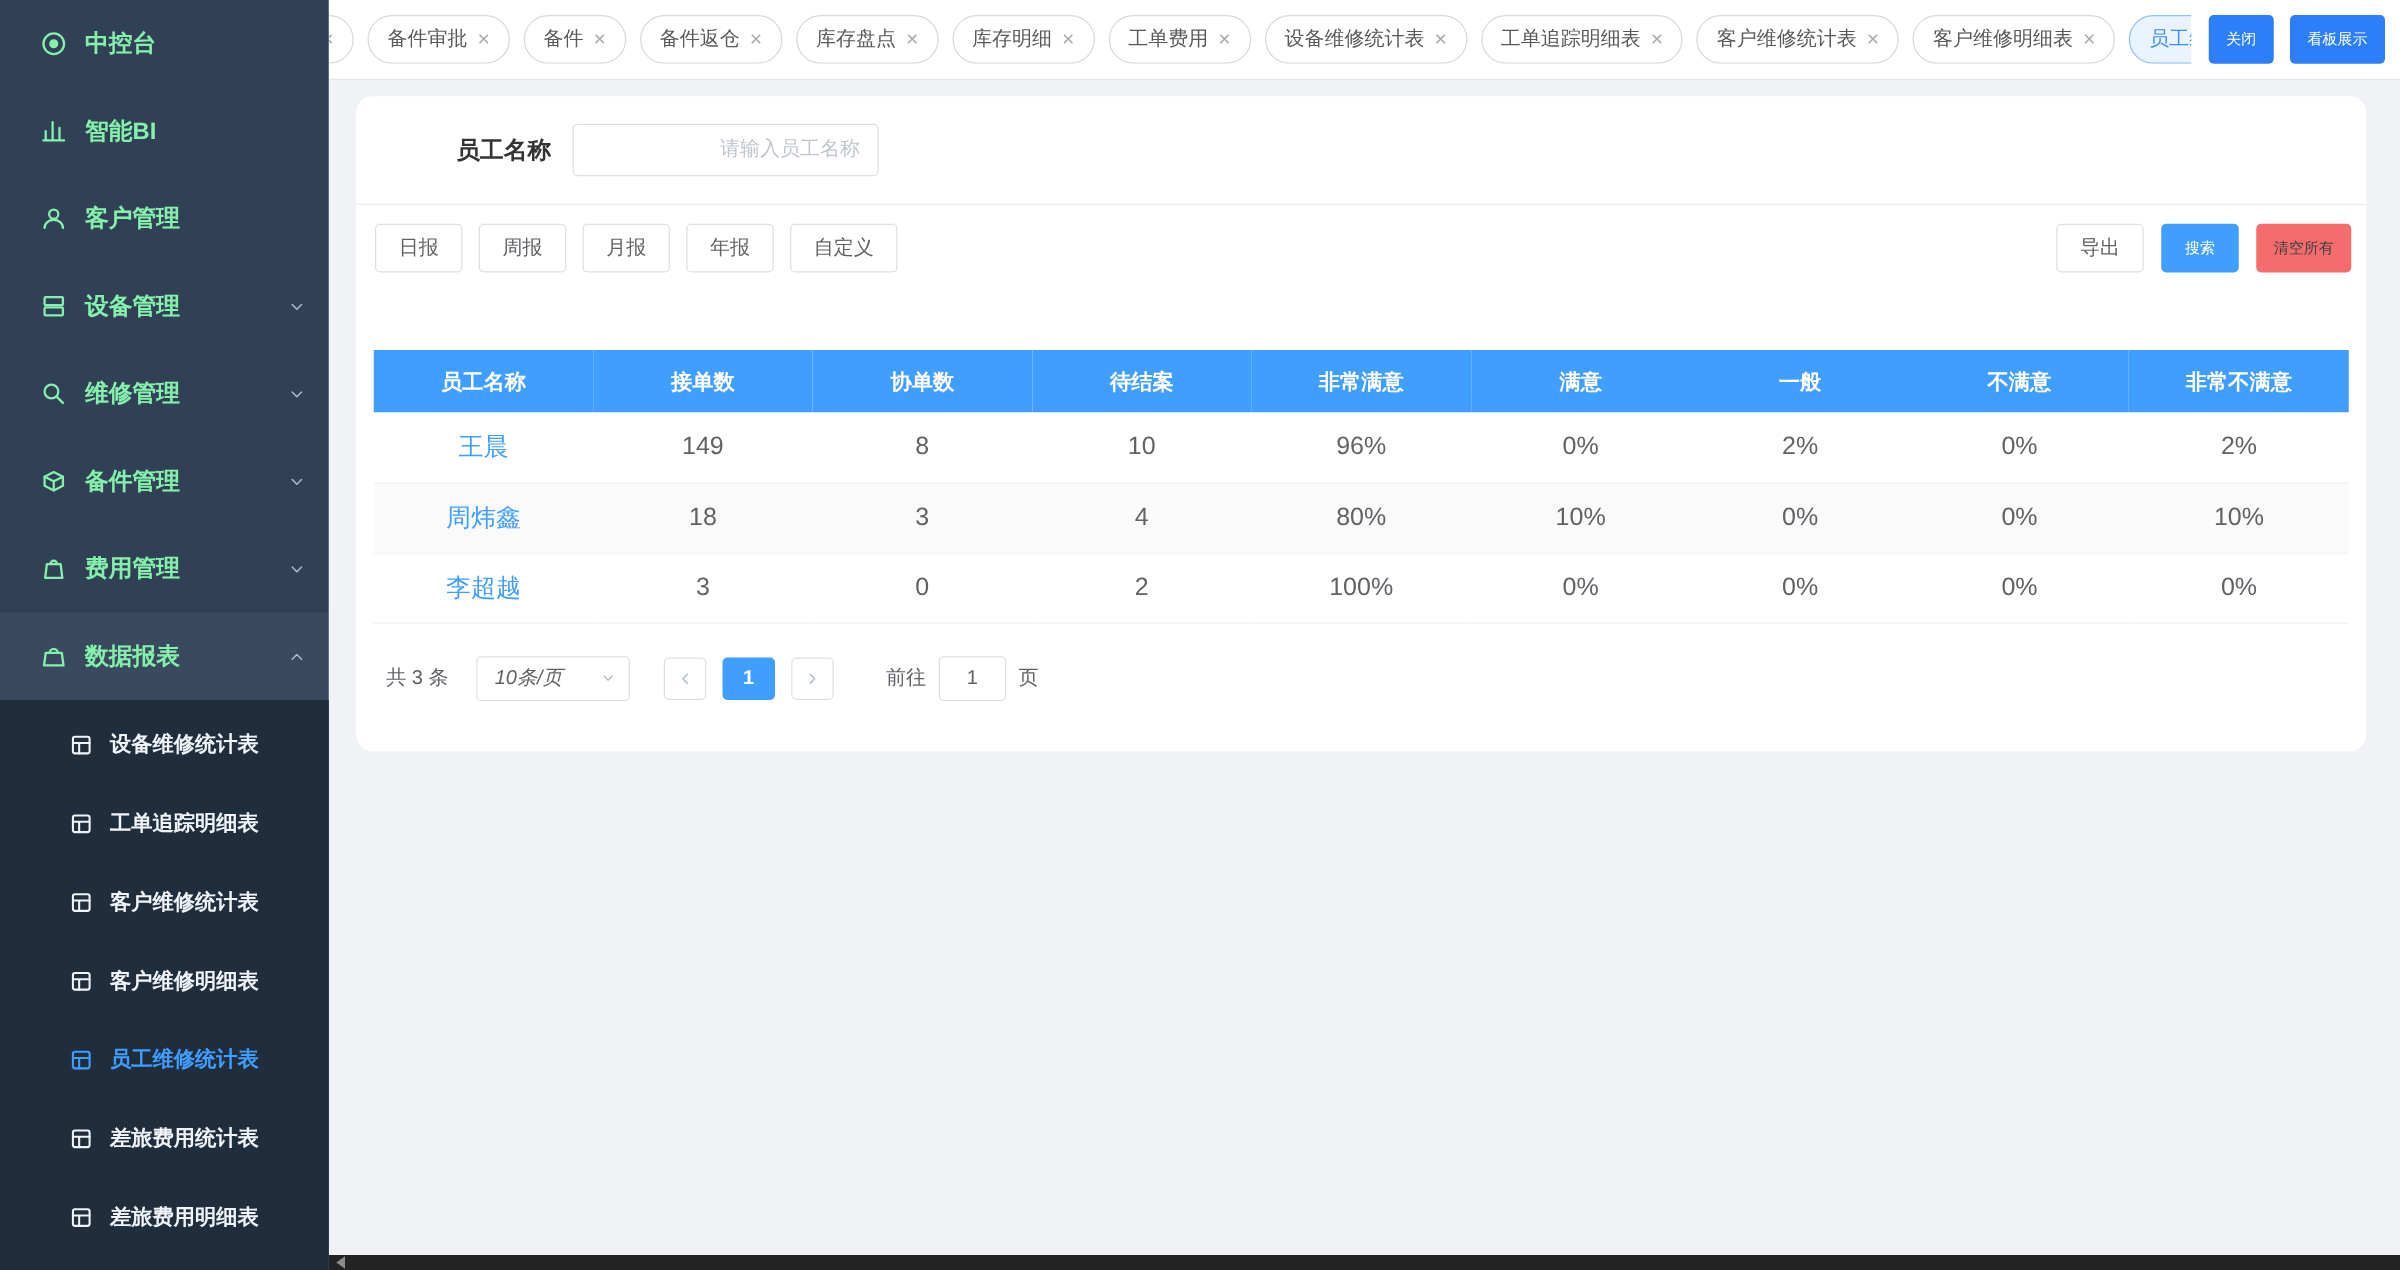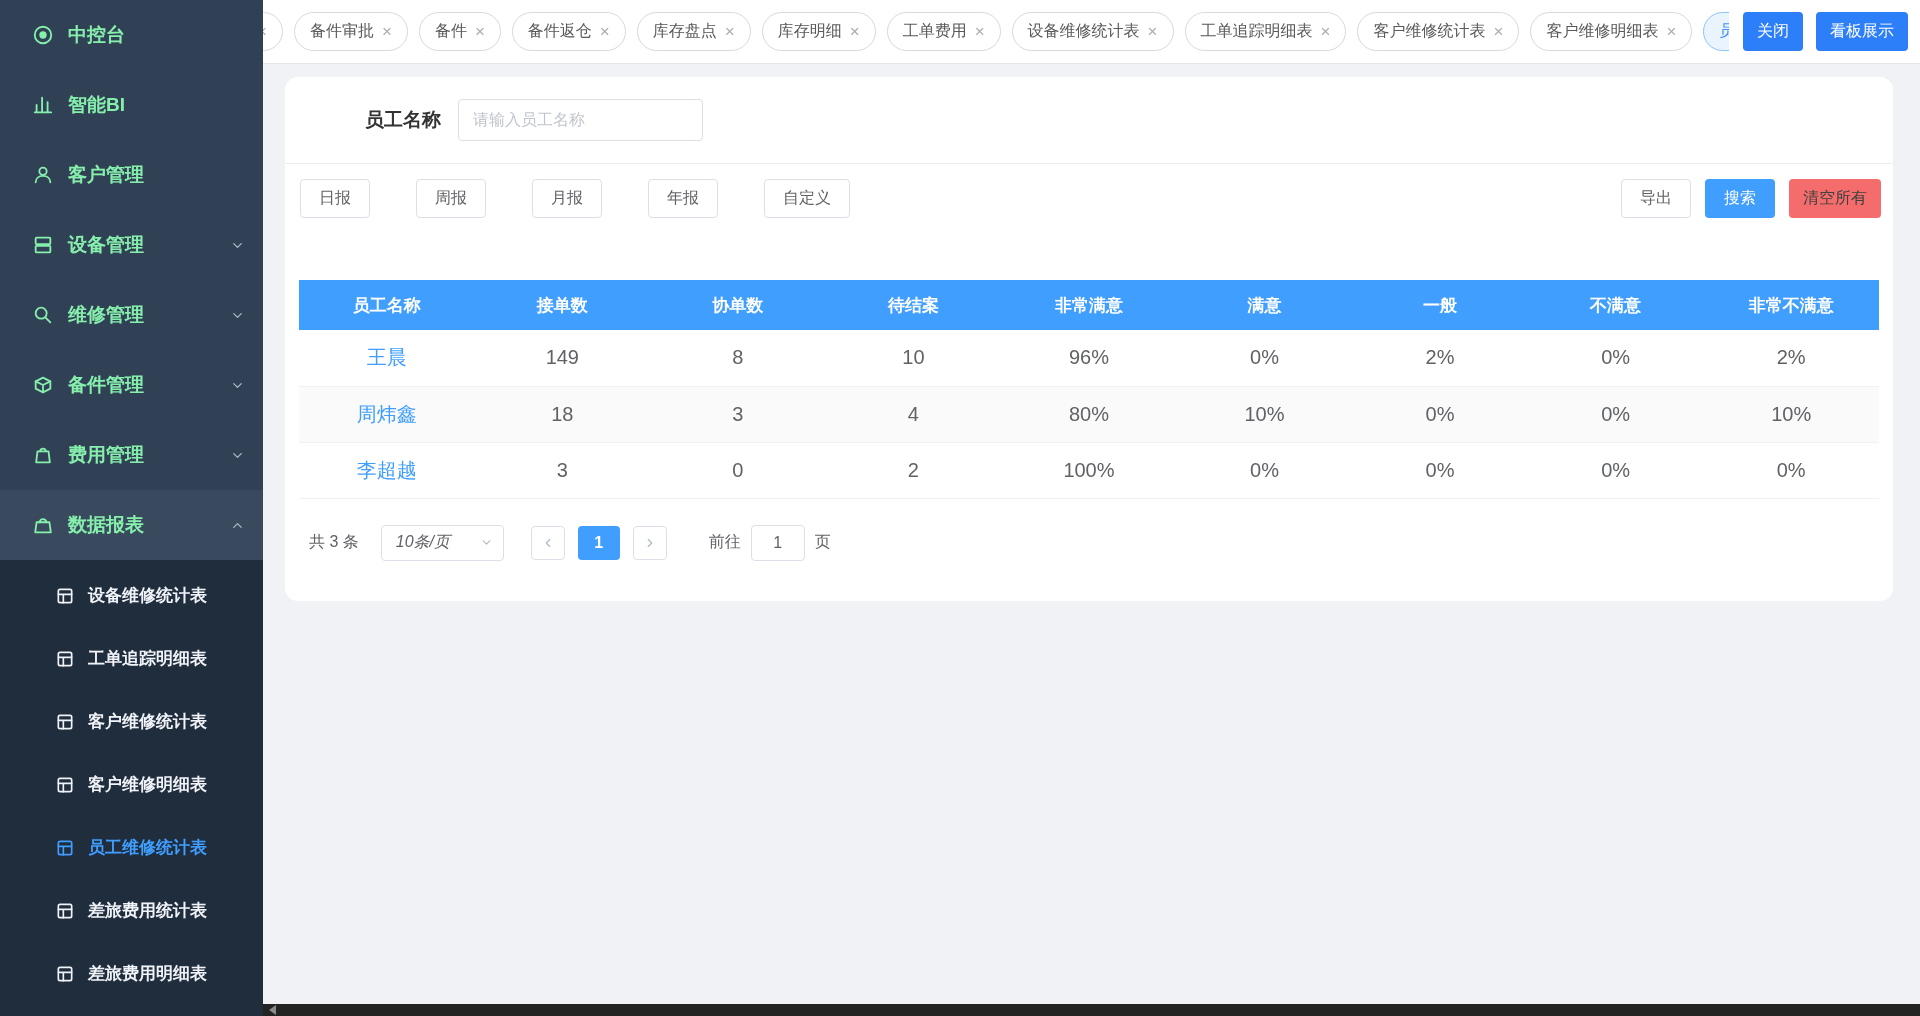--- a/index.html
+++ b/index.html
@@ -26,37 +26,37 @@
             border-bottom:1px solid #e6e6e6; display:flex; align-items:center; padding:0 12px 0 0; }
   .tabs { display:flex; align-items:center; gap:11px; flex:1 1 auto; overflow:hidden; }
   .tab { height:39px; border:1px solid #d9d9d9; border-radius:20px; background:#fff;
          display:flex; align-items:center; padding:0 15px; font-size:16px; color:#595959;
          white-space:nowrap; cursor:pointer; flex:0 0 auto; }
   .tab .tab-close { margin-left:8px; color:#ababab; font-size:17px; line-height:1; }
   .tab.clipped { margin-left:-22px; }
   .tab.clipped .tab-close { margin-left:0; }
   .tab.active { background:#eaf4ff; border-color:#8fc3fb; color:#3d8ef5; }
   .tabbar-actions { display:flex; align-items:center; gap:13px; margin-left:14px; flex:0 0 auto; }
-  .btn { border:none; border-radius:4px; height:39px; font-size:16px; cursor:pointer;
+  .btn { border:none; border-radius:4px; height:39px; font-size:12px; cursor:pointer;
          font-family:inherit; }
   .btn-top-blue { background:#2D7FF9; color:#fff; padding:0 14px; }
 
   
   .main { position:absolute; left:263px; top:64px; right:0; bottom:0; background:#F0F2F5;
           padding:13px 27px 0 22px; }
   .panel { background:#fff; height:524px; border-radius:13px; }
 
   .filter-row { height:86px; display:flex; align-items:center; padding-left:80px; }
   .filter-label { font-size:19px; color:#333; font-weight:600; margin-right:17px; }
   .filter-input { width:245px; height:42px; border:1px solid #dcdfe6; border-radius:4px;
-                  padding:0 14px; font-size:16px; color:#404040; font-family:inherit; outline:none; }
+                  padding:0 14px; font-size:16px; color:#404040; font-family:inherit; outline:none;text-align:right; }
   .filter-input::placeholder { color:#c0c4cc; }
   .divider { border-top:1px solid #ececec; }
 
-  .toolbar { display:flex; align-items:center; padding:15px 12px 0 15px;gap:33px; }
+  .toolbar { display:flex; align-items:center; padding:15px 12px 0 15px; }
   .btn-plain { background:#fff; border:1px solid #dcdfe6; border-radius:4px; height:39px;
                padding:0 18px; font-size:16px; color:#606266; margin-right:13px; cursor:pointer;
                font-family:inherit; }
   .toolbar-right { margin-left:auto; display:flex; align-items:center; gap:14px; }
   .toolbar-right .btn-plain { margin-right:0; }
   .btn-search { background:#409EFF; color:#fff; padding:0 19px; }
   .btn-danger { background:#F56C6C; color:#404040; padding:0 14px; }
 
   
   table.report { width:calc(100% - 28px); margin:62px 14px 0 14px; border-collapse:collapse;

